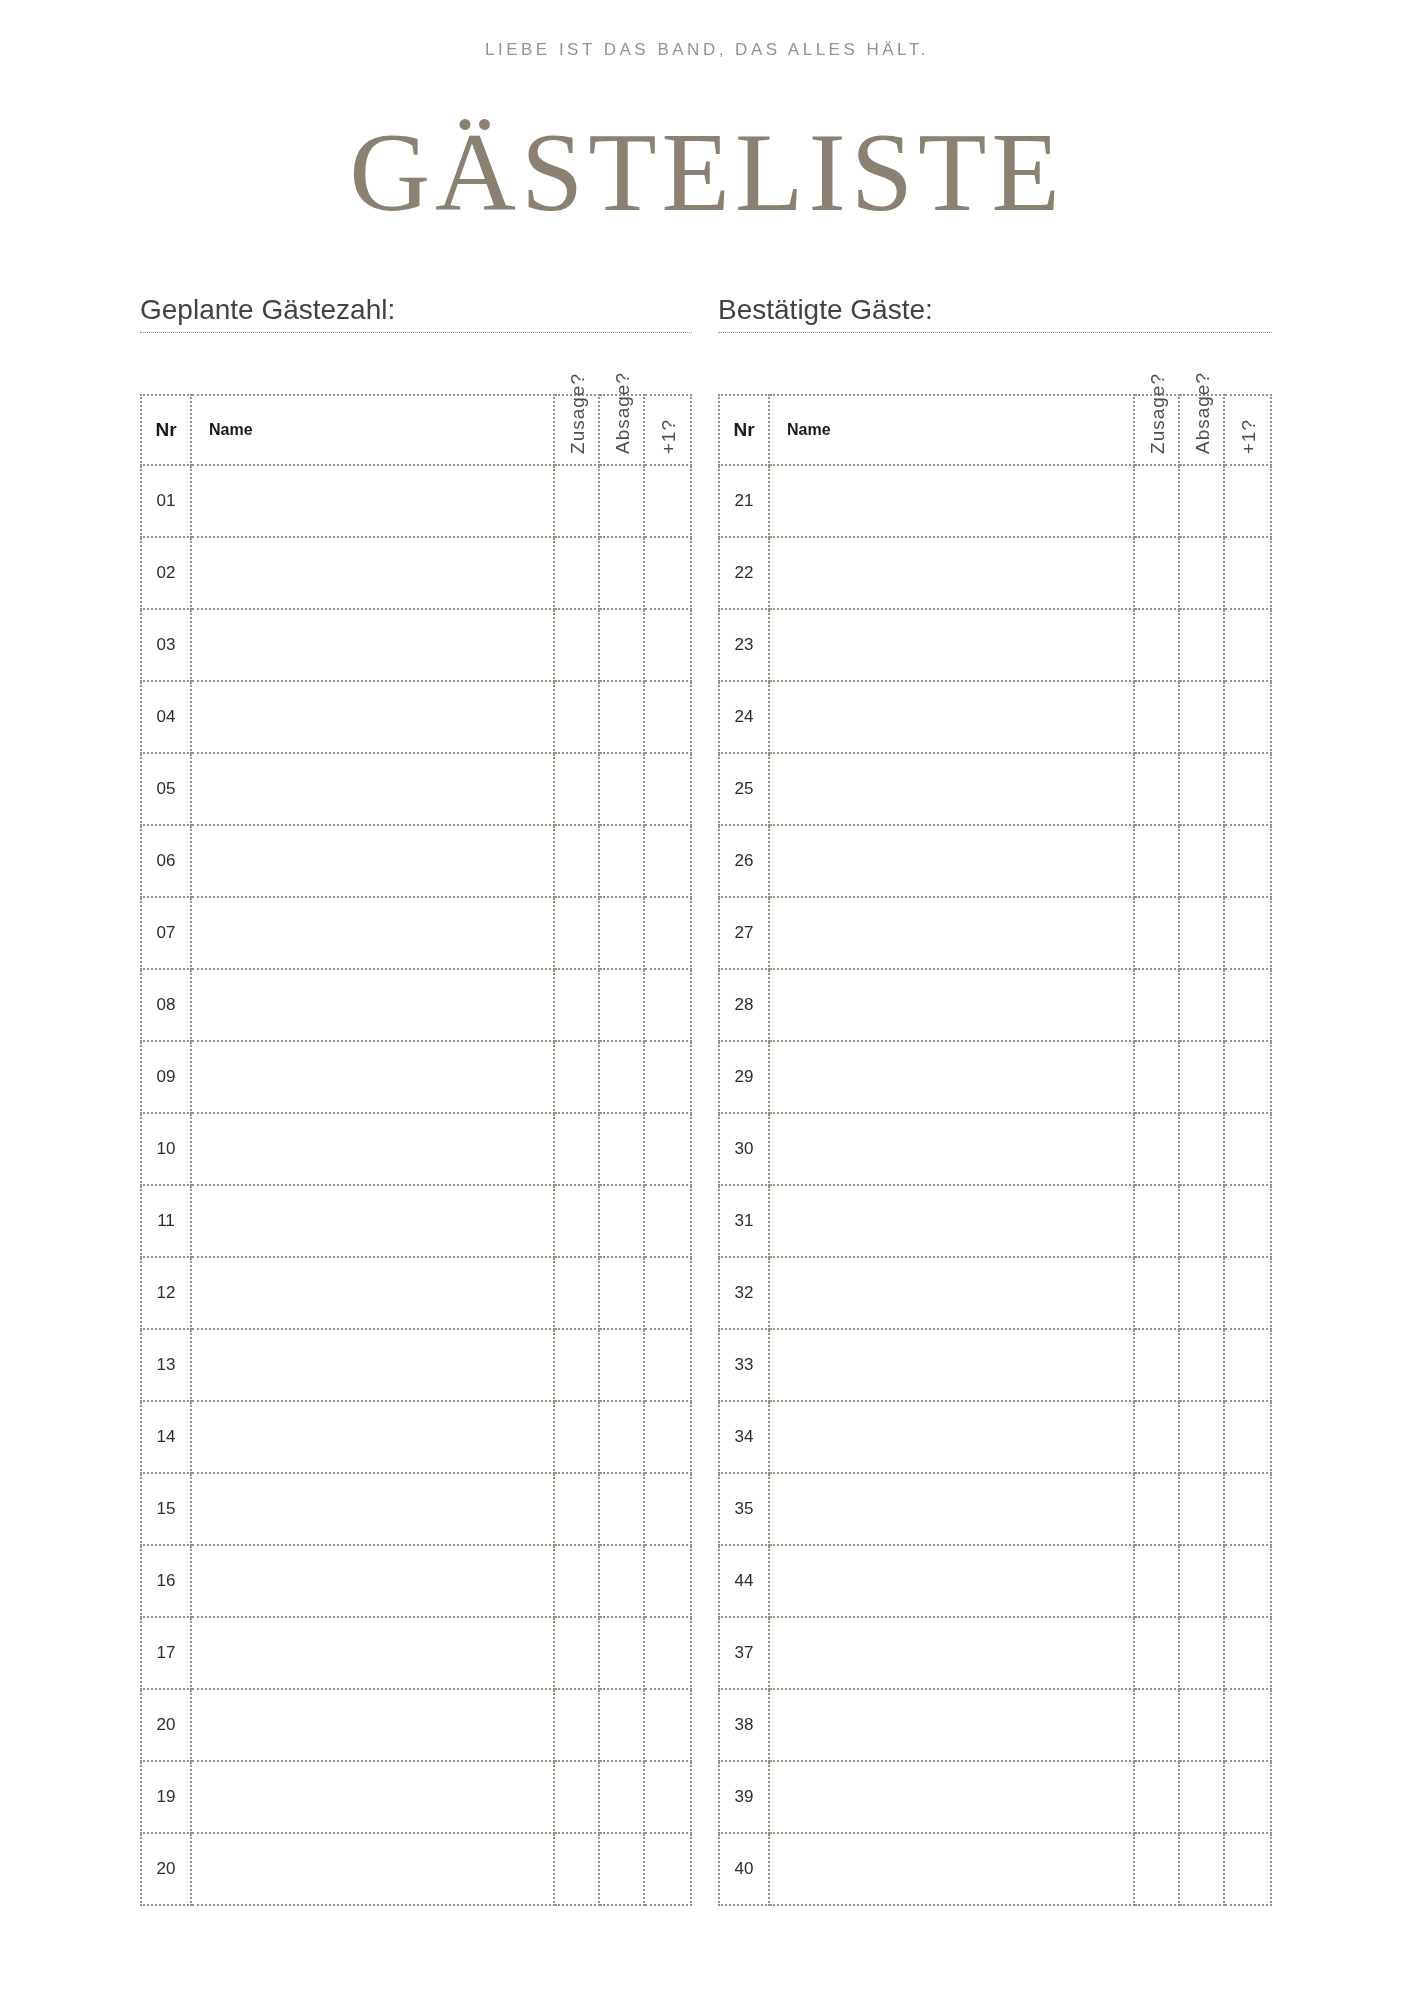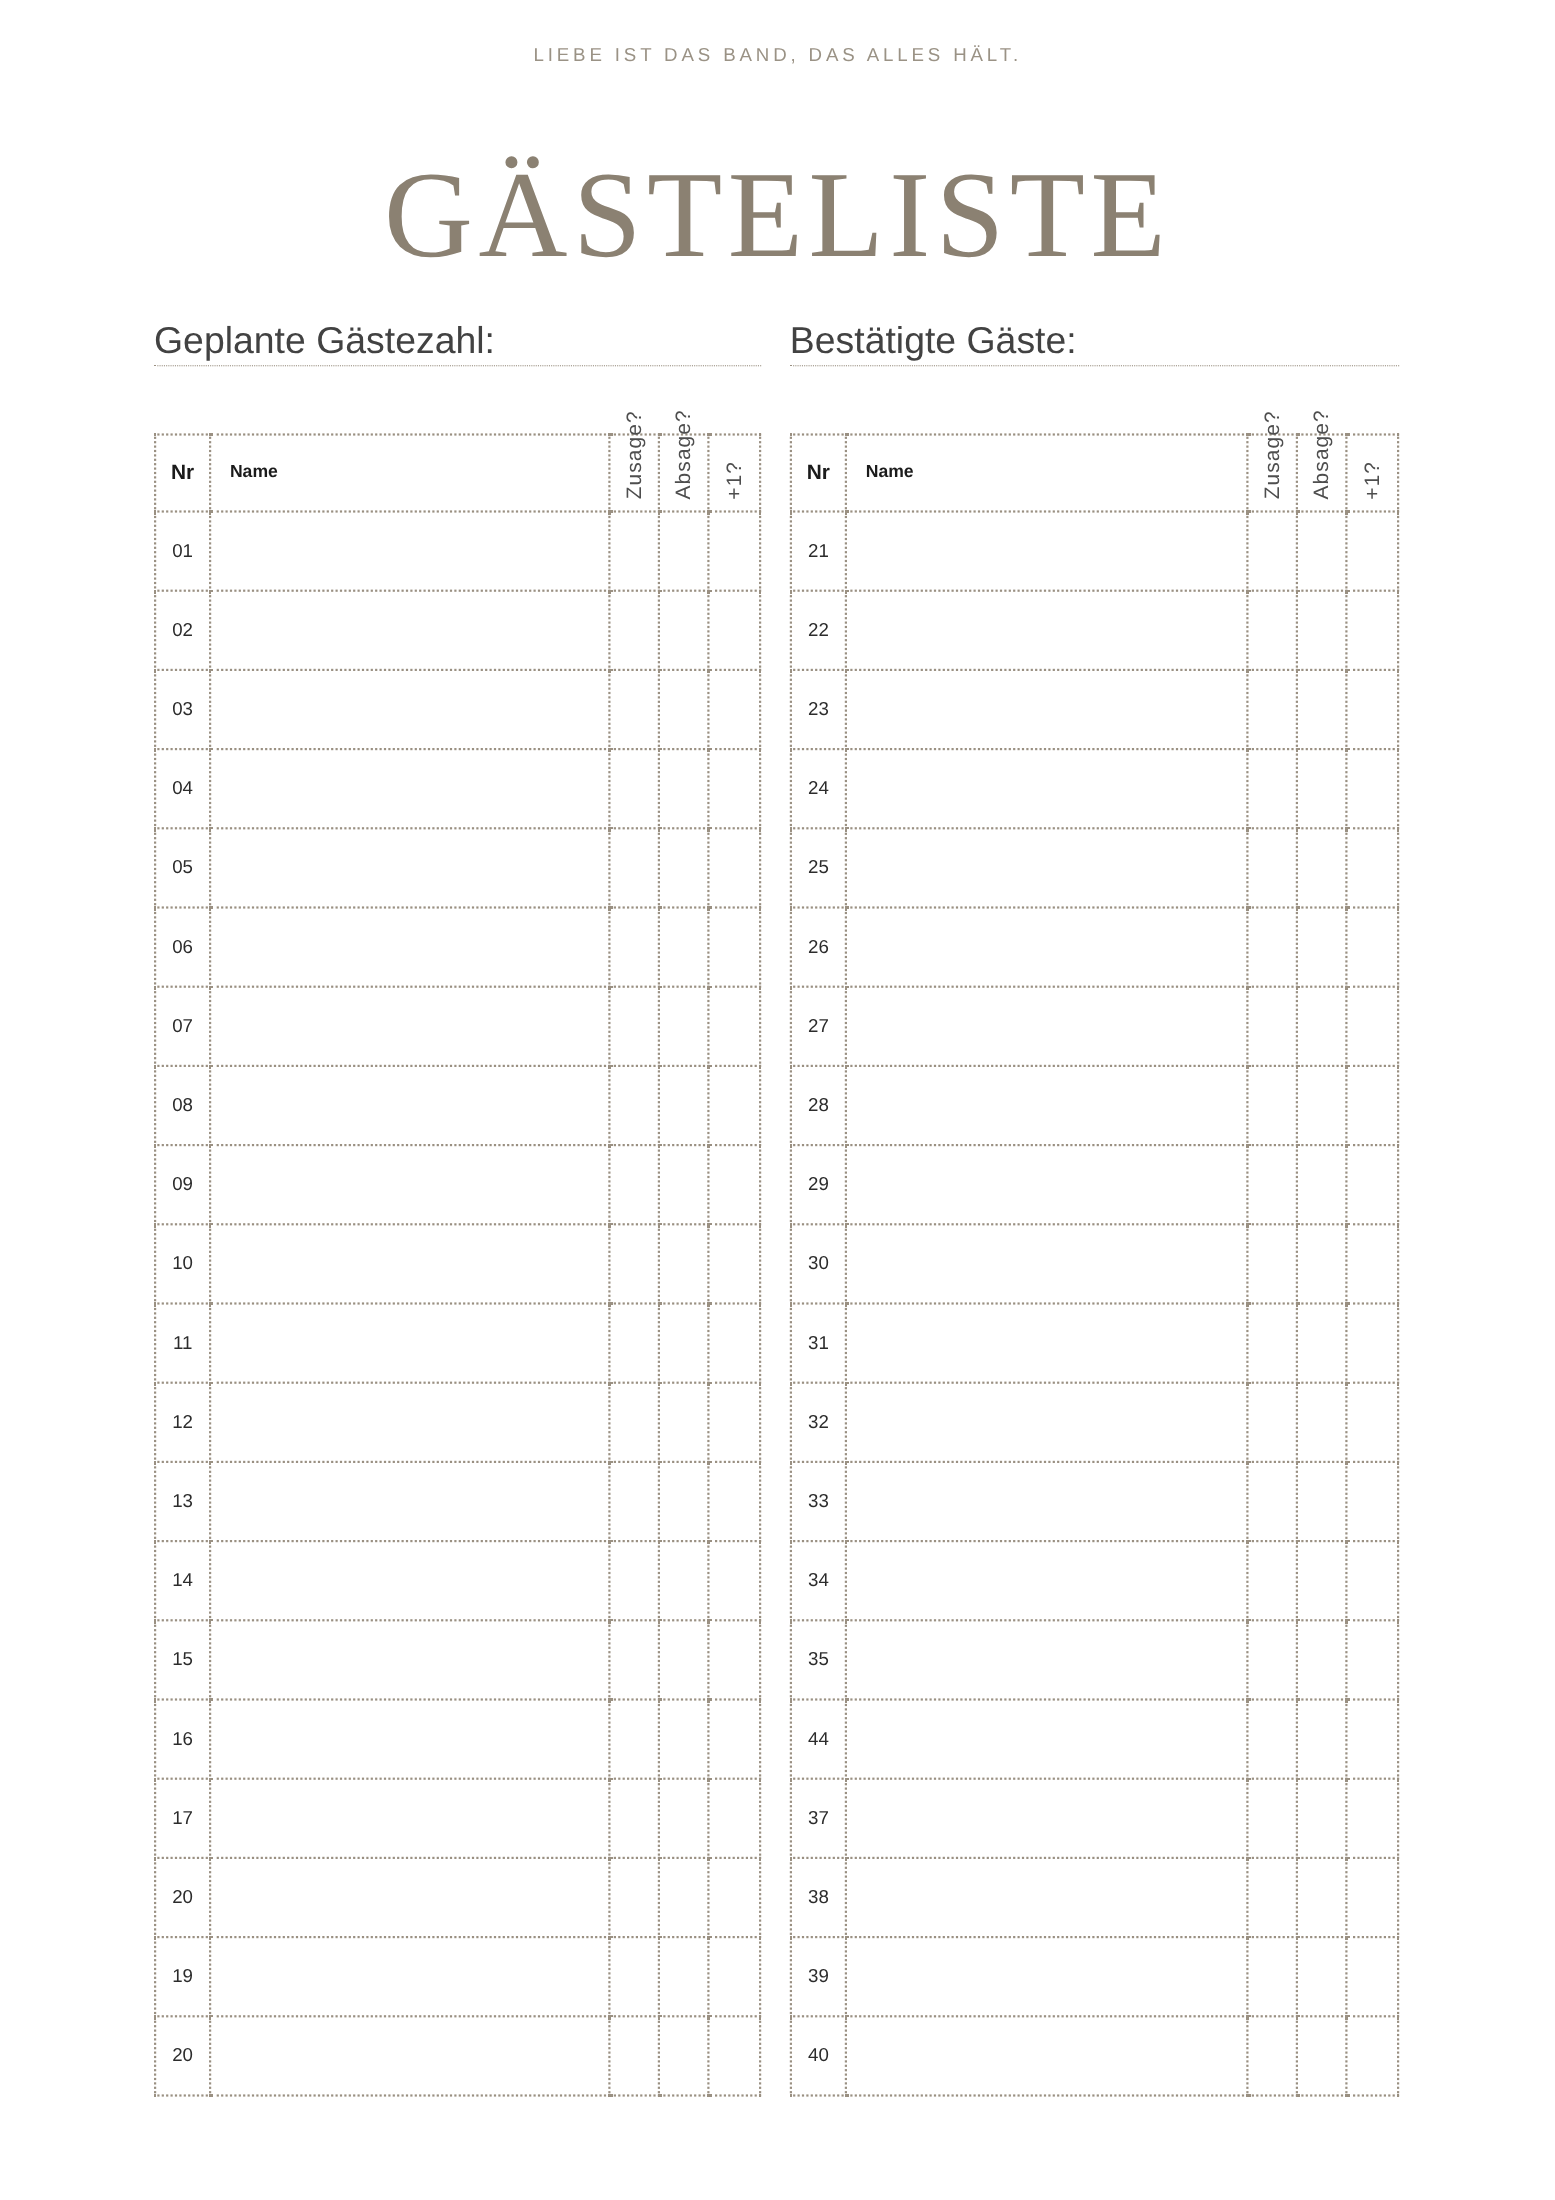--- a/index.html
+++ b/index.html
@@ -19,41 +19,41 @@
     top:40px; left:0;
     width:100%;
     text-align:center;
     font-size:17px;
     letter-spacing:3.5px;
     color:#9a9285;
   }
 
   .title {
     position:absolute;
-    top:140px; left:0;
+    top:116px; left:0;
     width:100%;
     text-align:center;
     font-family:"Liberation Serif", serif;
     font-weight:normal;
     font-size:112px;
     line-height:1;
     letter-spacing:5px;
     color:#8b8172;
   }
 
   .col { position:absolute; top:292px; }
   .col-left  { left:140px; width:552px; }
   .col-right { left:718px; width:554px; }
 
   .field {
     border-bottom:1.5px dotted #9a9082;
     padding-bottom:4px;
   }
   .field-label {
-    font-size:34px;
+    font-size:28px;
     line-height:36px;
     color:#424242;
     margin-top:48px;
   }
 
   table.guest-table {
     width:100%;
     margin-top:61px;
     border-collapse:collapse;
     table-layout:fixed;

